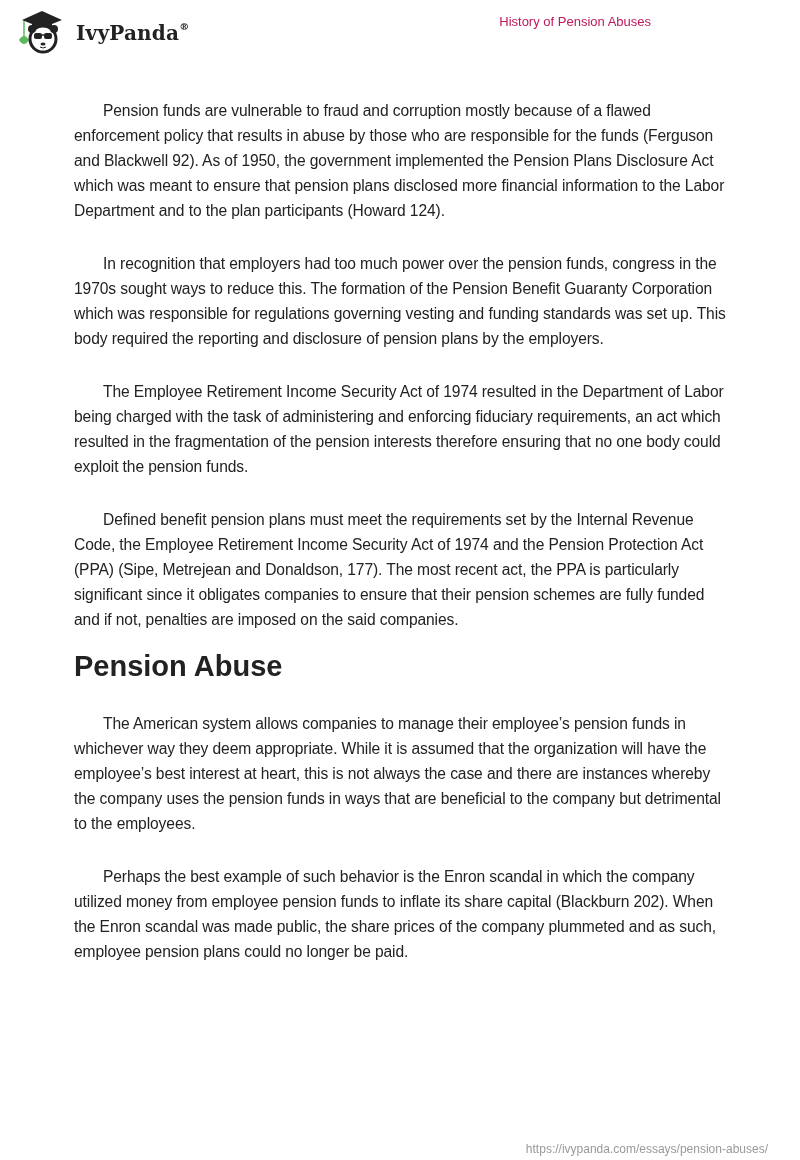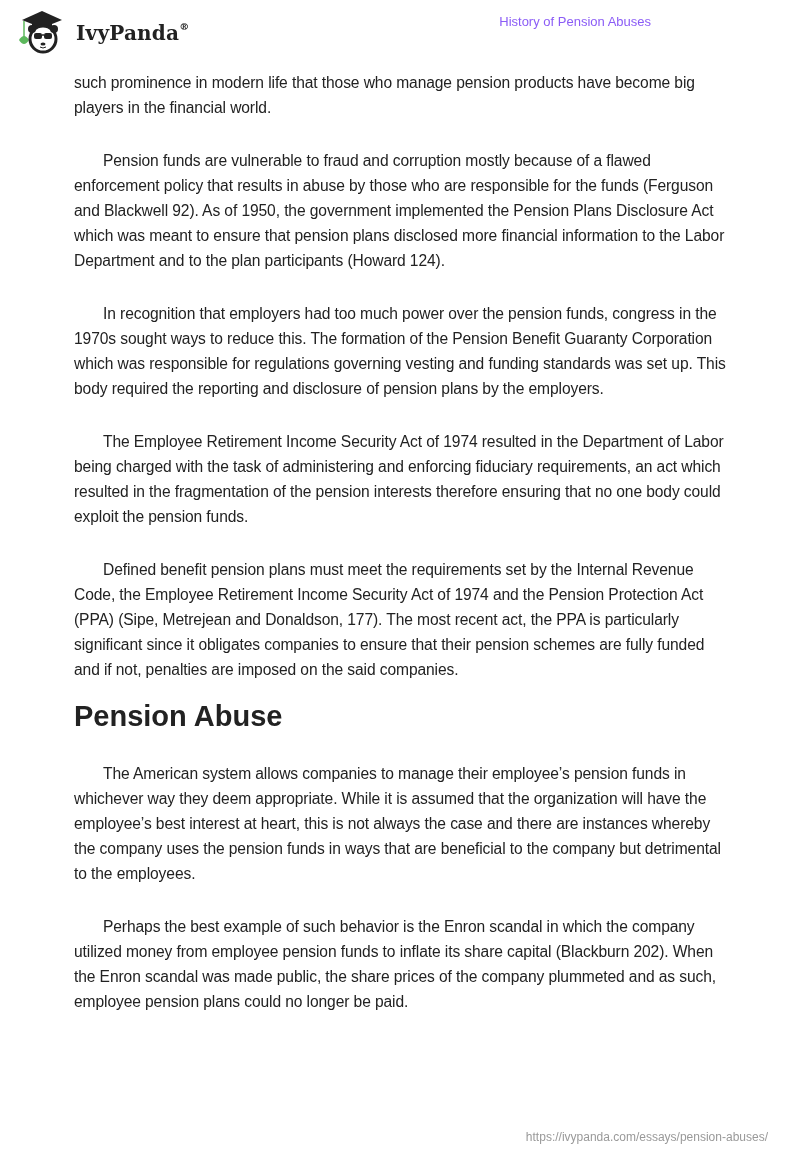--- a/index.html
+++ b/index.html
@@ -46,21 +46,21 @@
     .logo-text sup {
       font-size: 10px;
       position: relative;
       top: -2px;
     }
     .header-title {
       position: absolute;
       right: 33px;
       top: 14px;
       font-size: 13px;
-      color: #8b5cf6;
+      color: #be185d;
     }
     .content {
       position: absolute;
       left: 74px;
       top: 70px;
       width: 660px;
     }
     .para {
       font-size: 15.6px;
       line-height: 25px;
@@ -75,21 +75,21 @@
     .heading {
       font-size: 29px;
       font-weight: bold;
       margin: 11px 0 28px 0;
       color: #222;
       line-height: 34px;
     }
     .footer-url {
       position: absolute;
       right: 32px;
-      bottom: 16px;
+      bottom: 4px;
       font-size: 12px;
       color: #999999;
     }
   </style>
 </head>
 <body>
 
 <div class="header">
   <div class="logo">
     <div class="logo-icon">
@@ -114,21 +114,20 @@
         <ellipse cx="27" cy="36" rx="2.5" ry="1.6" fill="#222"></ellipse>
         <path d="M24,39 Q27,41 30,39" stroke="#222" stroke-width="1" fill="none"></path>
       </svg>
     </div>
     <span class="logo-text"><span>IvyPanda</span><sup>®</sup></span>
   </div>
   <div class="header-title">History of Pension Abuses</div>
 </div>
 
 <div class="content">
-  <p class="para">such prominence in modern life that those who manage pension products have become big players in the financial world.</p>
   <p class="para indent">Pension funds are vulnerable to fraud and corruption mostly because of a flawed enforcement policy that results in abuse by those who are responsible for the funds (Ferguson and Blackwell 92). As of 1950, the government implemented the Pension Plans Disclosure Act which was meant to ensure that pension plans disclosed more financial information to the Labor Department and to the plan participants (Howard 124).</p>
   <p class="para indent">In recognition that employers had too much power over the pension funds, congress in the 1970s sought ways to reduce this. The formation of the Pension Benefit Guaranty Corporation which was responsible for regulations governing vesting and funding standards was set up. This body required the reporting and disclosure of pension plans by the employers.</p>
   <p class="para indent">The Employee Retirement Income Security Act of 1974 resulted in the Department of Labor being charged with the task of administering and enforcing fiduciary requirements, an act which resulted in the fragmentation of the pension interests therefore ensuring that no one body could exploit the pension funds.</p>
   <p class="para indent">Defined benefit pension plans must meet the requirements set by the Internal Revenue Code, the Employee Retirement Income Security Act of 1974 and the Pension Protection Act (PPA) (Sipe, Metrejean and Donaldson, 177). The most recent act, the PPA is particularly significant since it obligates companies to ensure that their pension schemes are fully funded and if not, penalties are imposed on the said companies.</p>
 
   <h2 class="heading">Pension Abuse</h2>
 
   <p class="para indent">The American system allows companies to manage their employee’s pension funds in whichever way they deem appropriate. While it is assumed that the organization will have the employee’s best interest at heart, this is not always the case and there are instances whereby the company uses the pension funds in ways that are beneficial to the company but detrimental to the employees.</p>
   <p class="para indent">Perhaps the best example of such behavior is the Enron scandal in which the company utilized money from employee pension funds to inflate its share capital (Blackburn 202). When the Enron scandal was made public, the share prices of the company plummeted and as such, employee pension plans could no longer be paid.</p>
 </div>

